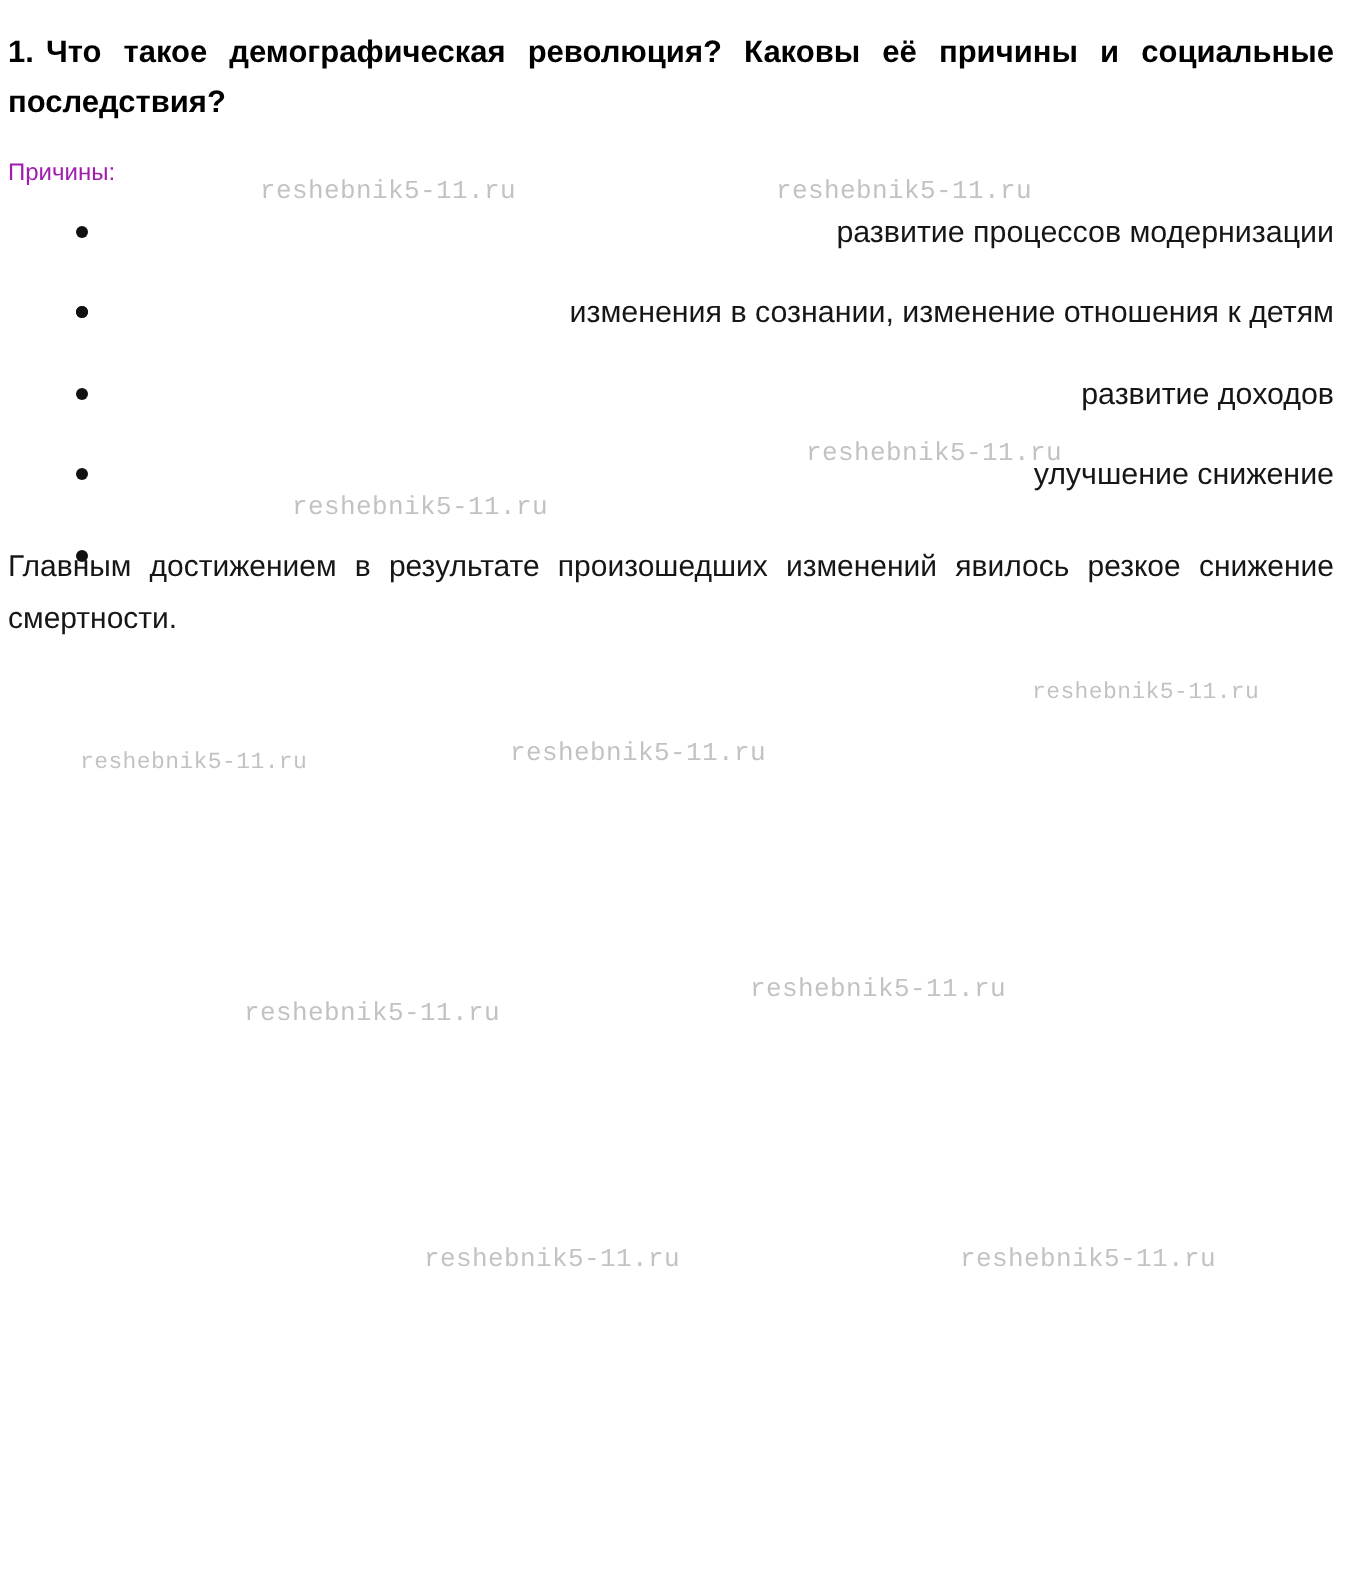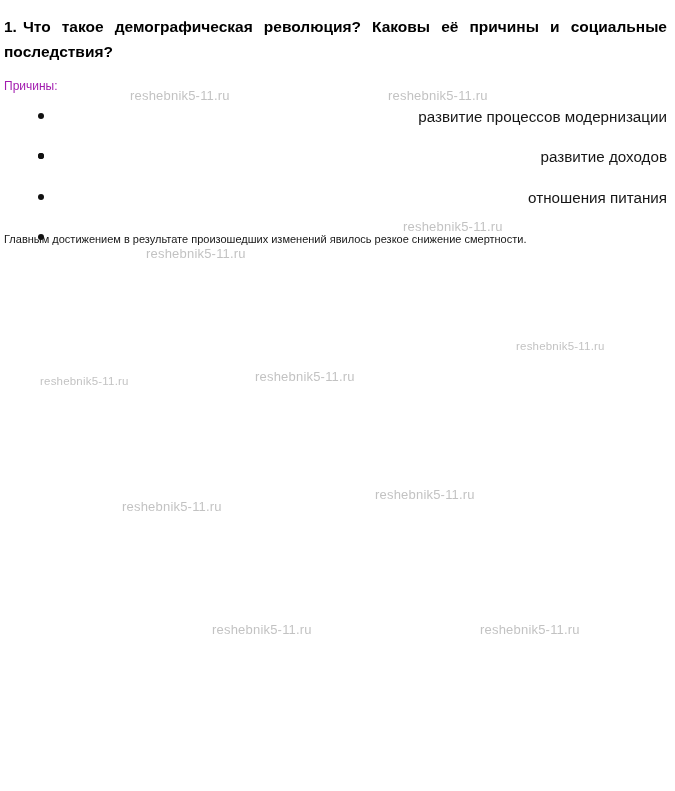--- a/index.html
+++ b/index.html
@@ -84,37 +84,37 @@
     left: 34px;
     top: 8px;
     width: 6px;
     height: 6px;
     border-radius: 50%;
     background: #111;
     display: block;
   }
 
   .closing {
-    font-size: 11px;
+    font-size: 15px;
     line-height: 1.72;
     margin: 20px 0 0 0;
     text-align: justify;
     color: #161616;
   }
 
   
   .watermarks {
     position: absolute;
     inset: 0;
     z-index: 5;
     pointer-events: none;
   }
   .wm {
     position: absolute;
-    font-family: Liberation Sans, sans-serif;
+    font-family: Liberation Mono, monospace;
     color: rgba(120, 120, 120, 0.45);
     white-space: nowrap;
     font-size: 14px;
     letter-spacing: 0.2px;
   }
   .wm.small { font-size: 11.5px; }
   .wm.mid { font-size: 13px; }
 </style>
 </head>
 <body>
@@ -133,25 +133,29 @@
     <ul class="bullets">
       <li>
         <span class="dot"></span>
         <span>развитие процессов модернизации</span>
       </li>
       <li class="justify">
         <span class="dot"></span>
       </li>
       <li>
         <span class="dot"></span>
+        <span>изменения в сознании, изменение отношения к детям</span>
+      </li>
+      <li>
+        <span class="dot"></span>
         <span>развитие доходов</span>
       </li>
       <li>
         <span class="dot"></span>
-        <span>отношения питания</span>
+        <span>улучшение снижение</span>
       </li>
       <li>
         <span class="dot"></span>
       </li>
     </ul>
 
     <p class="closing">Главным достижением в результате произошедших изменений явилось резкое снижение смертности.</p>
 
   </div>
 

